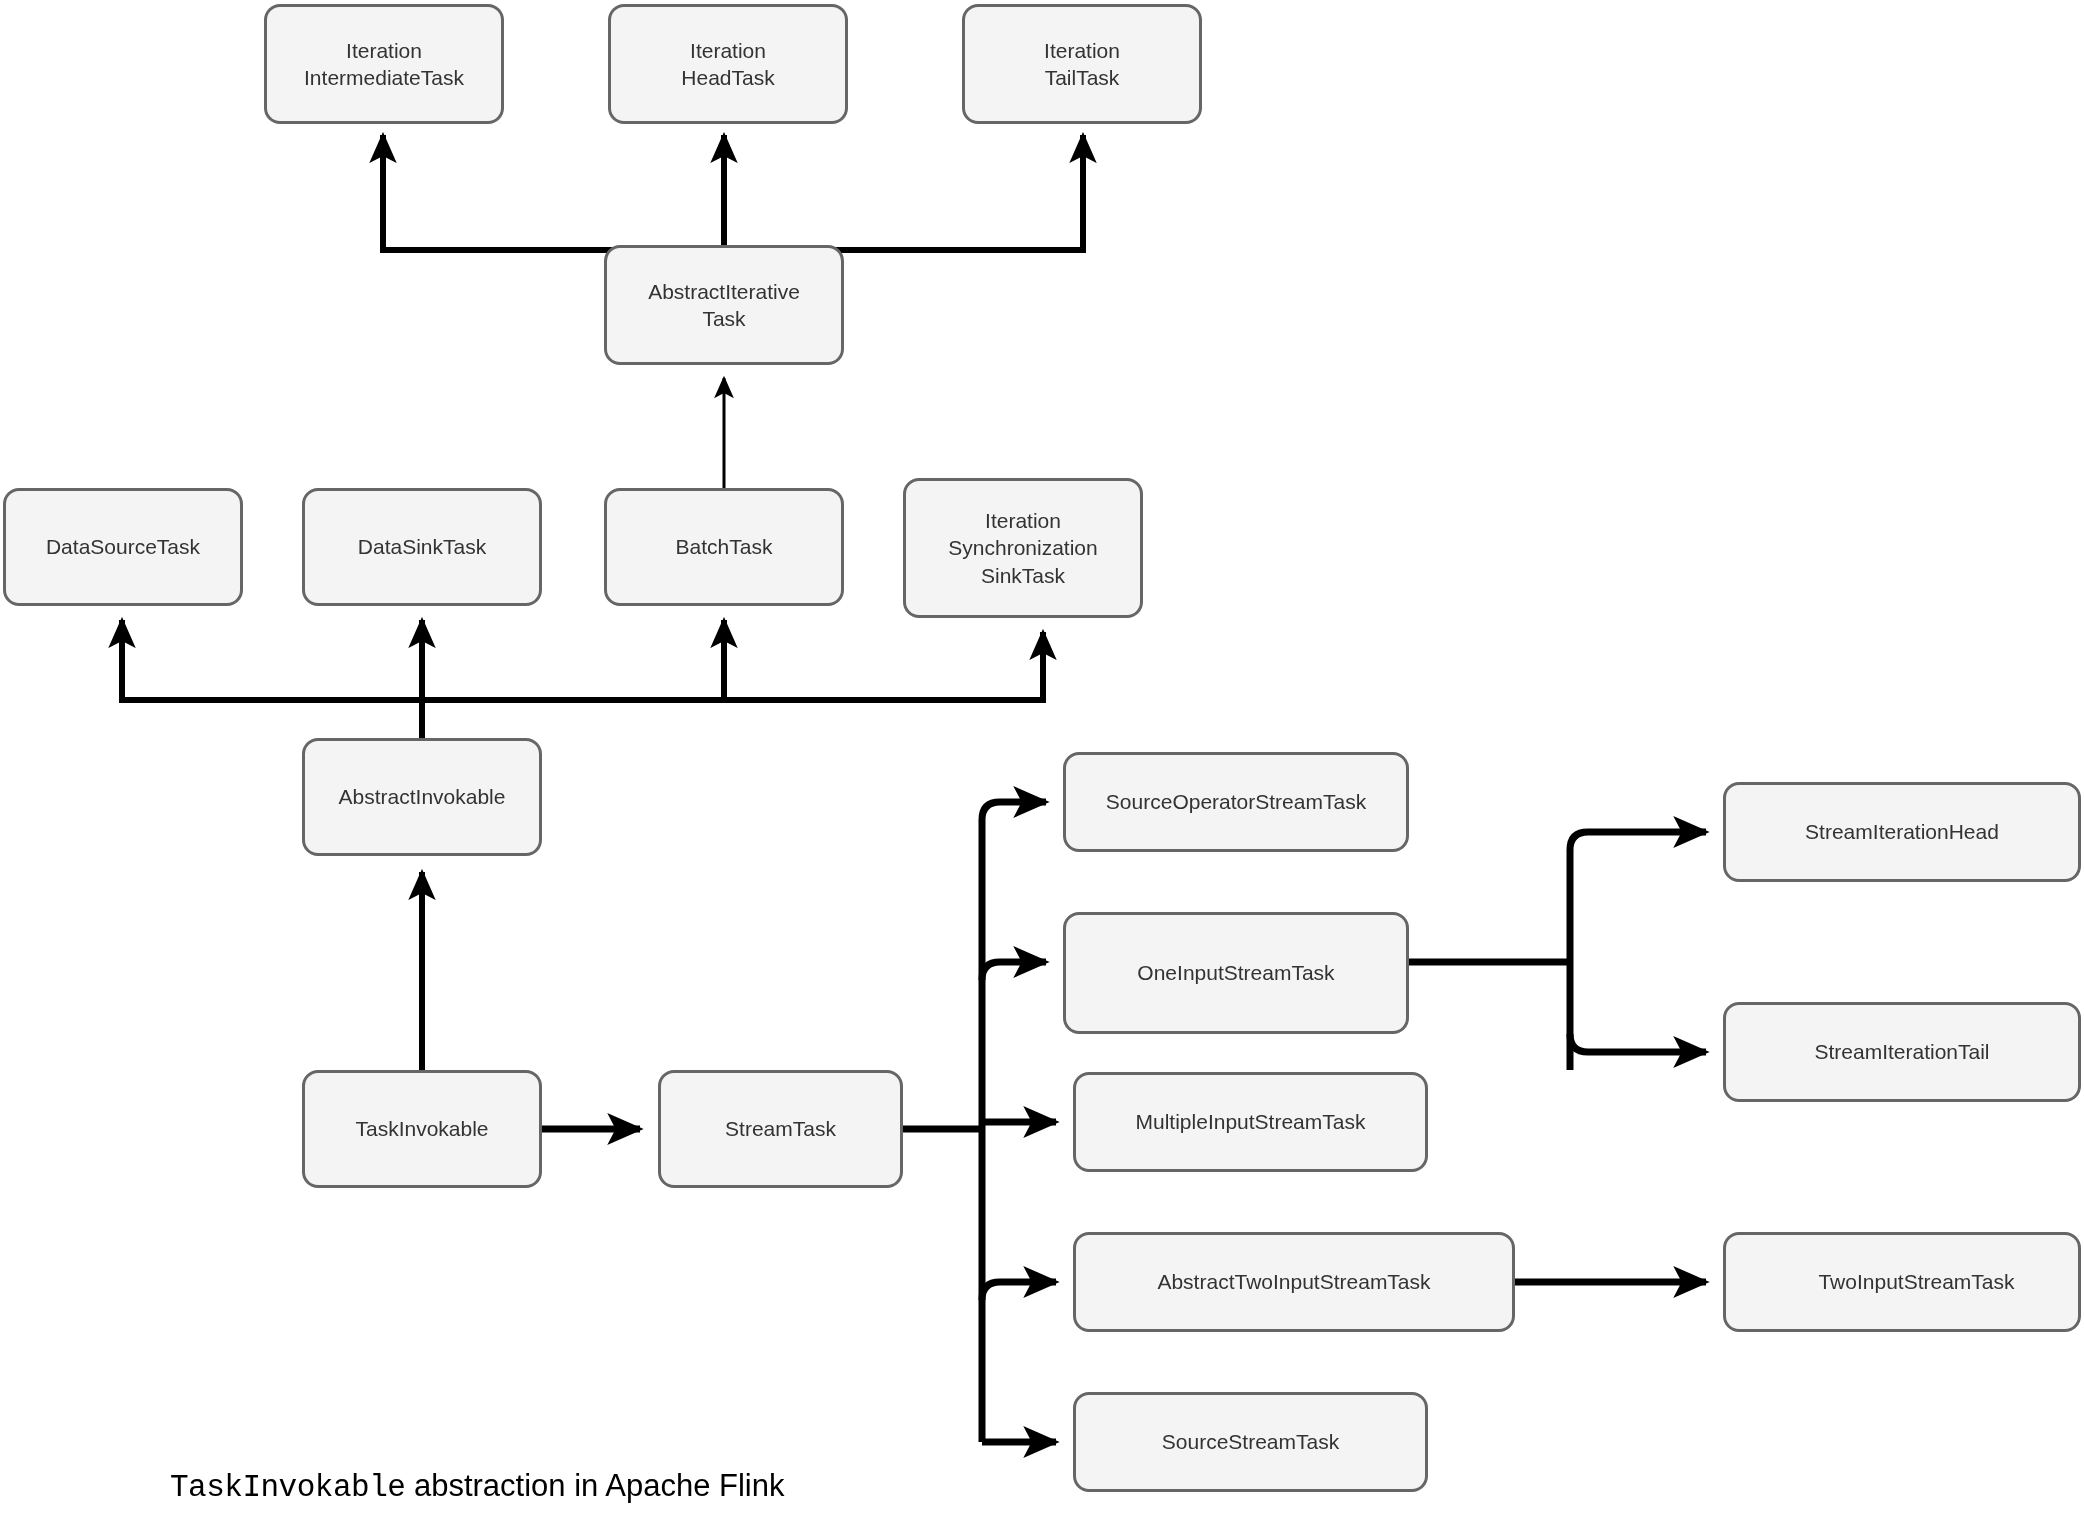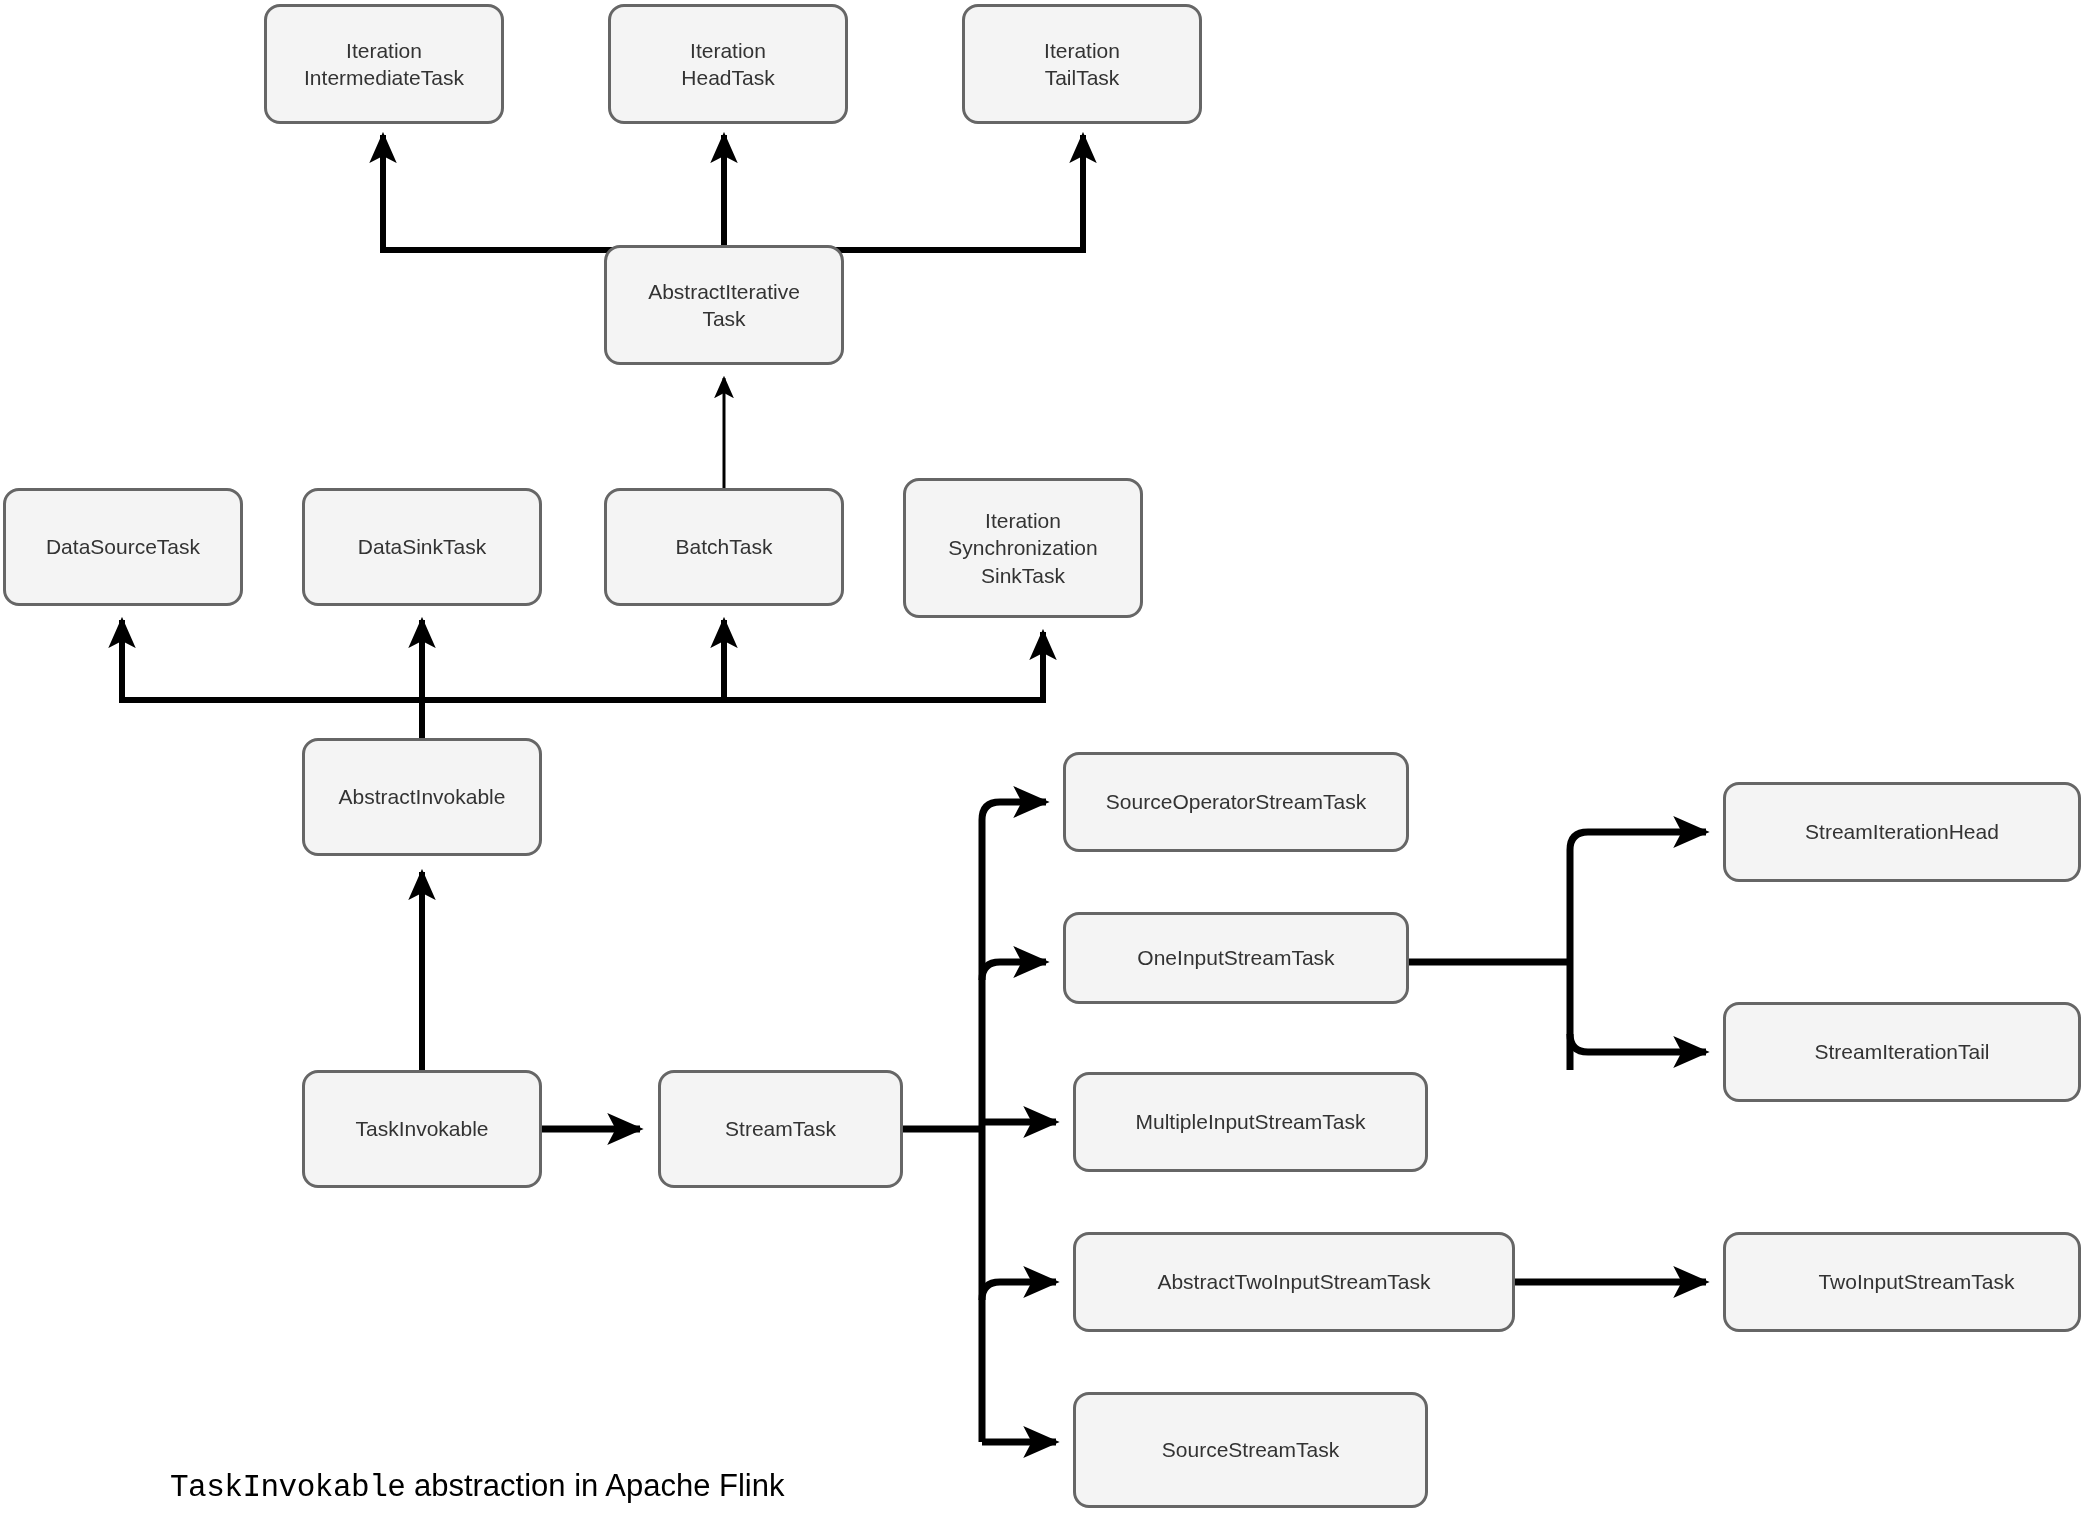--- a/index.html
+++ b/index.html
@@ -153,27 +153,27 @@
 SinkTask</div>
 
   <div class="node" style="left:302px; top:738px; width:240px; height:118px;">AbstractInvokable</div>
 
   <div class="node" style="left:302px; top:1070px; width:240px; height:118px;">TaskInvokable</div>
 
   <div class="node" style="left:658px; top:1070px; width:245px; height:118px;">StreamTask</div>
 
   <div class="node" style="left:1063px; top:752px; width:346px; height:100px;">SourceOperatorStreamTask</div>
 
-  <div class="node" style="left:1063px; top:912px; width:346px; height:92px;text-align:center;">OneInputStreamTask</div>
+  <div class="node" style="left:1063px; top:912px; width:346px; height:122px;text-align:center;">OneInputStreamTask</div>
 
   <div class="node" style="left:1073px; top:1072px; width:355px; height:100px;">MultipleInputStreamTask</div>
 
   <div class="node" style="left:1073px; top:1232px; width:442px; height:100px;">AbstractTwoInputStreamTask</div>
 
-  <div class="node" style="left:1073px; top:1392px; width:355px; height:116px;">SourceStreamTask</div>
+  <div class="node" style="left:1073px; top:1392px; width:355px; height:100px;">SourceStreamTask</div>
 
   <div class="node" style="left:1723px; top:782px; width:358px; height:100px;">StreamIterationHead</div>
 
   <div class="node" style="left:1723px; top:1002px; width:358px; height:100px;">StreamIterationTail</div>
 
   <div class="node" style="left:1723px; top:1232px; width:358px; height:100px;padding-left:37px;">TwoInputStreamTask</div>
 
   <div id="caption"><span class="mono">TaskInvokable</span><span> abstraction in Apache Flink</span></div>
 
 </div>

